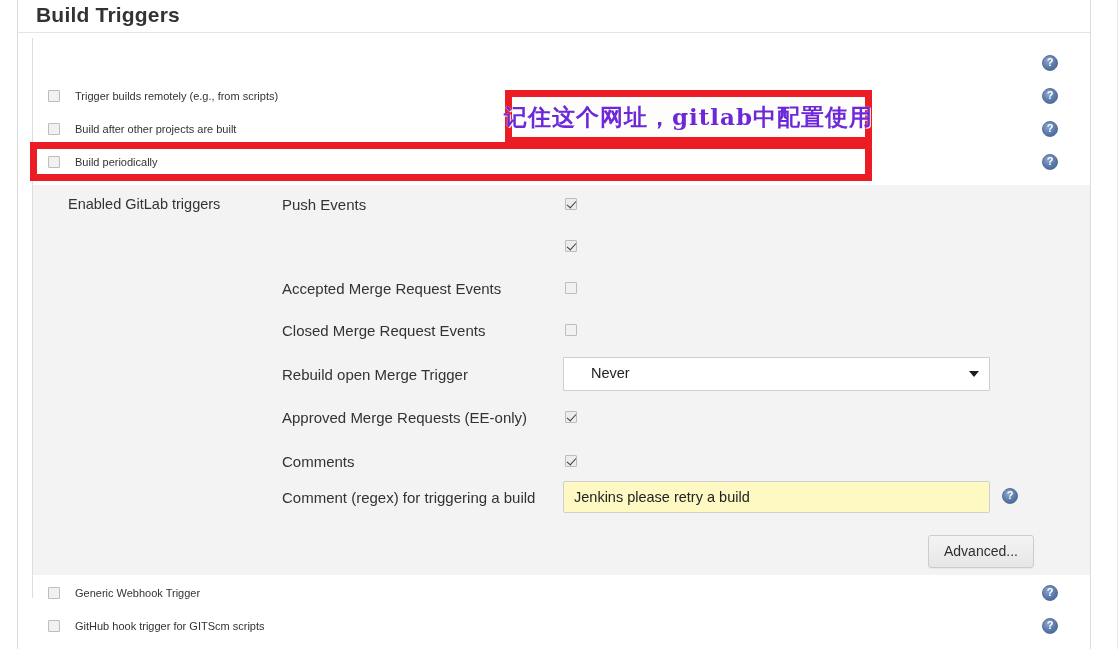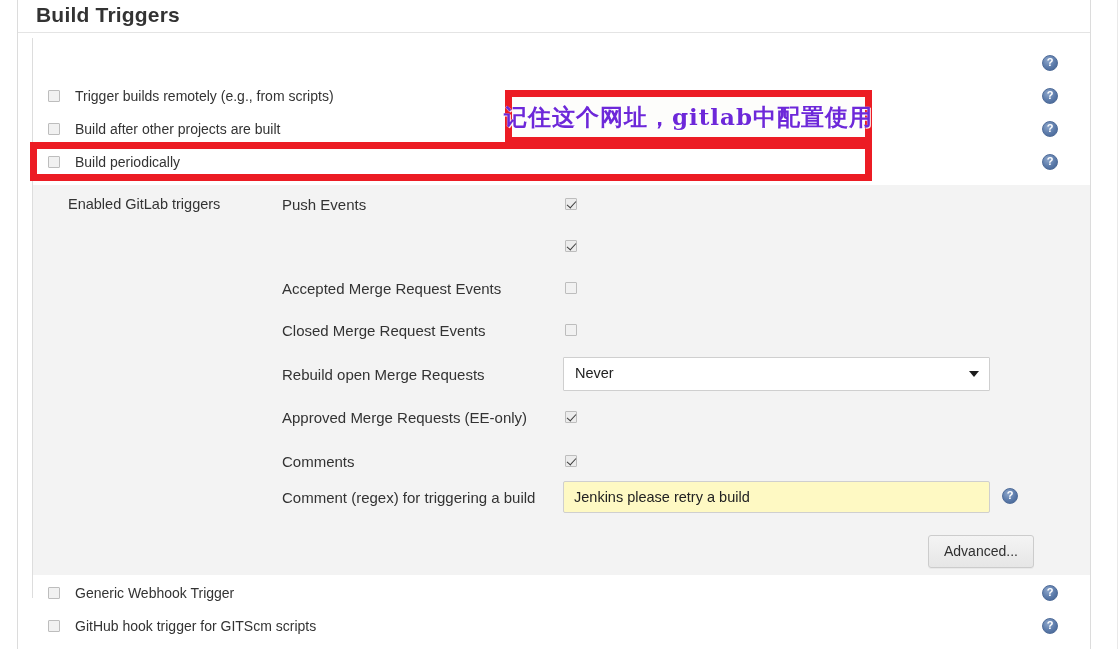--- a/index.html
+++ b/index.html
@@ -108,21 +108,21 @@
     left: 3px;
     top: 0px;
     width: 4px;
     height: 8px;
     border: solid #3c3c3c;
     border-width: 0 1.6px 1.6px 0;
     transform: rotate(42deg);
   }
   .cb-label {
     margin-left: 15px;
-    font-size: 14px;
+    font-size: 11px;
     color: #333333;
     white-space: nowrap;
     line-height: 18px;
   }
 
   
   .help {
     position: absolute;
     width: 16px;
     height: 16px;
@@ -179,21 +179,21 @@
     width: 427px;
     height: 34px;
     background: #ffffff;
     border: 1px solid #cfcfcf;
     box-sizing: border-box;
     border-radius: 1px;
     cursor: pointer;
   }
   .select-box .sel-val {
     position: absolute;
-    left: 11px;
+    left: 27px;
     top: 7px;
     font-size: 14.5px;
     color: #222222;
   }
   .select-box .caret {
     position: absolute;
     right: 10px;
     top: 13px;
     width: 0; height: 0;
     border-left: 5px solid transparent;
@@ -341,21 +341,21 @@
     <div class="opt-label" style="left:249px; top:95px;">Accepted Merge Request Events</div>
     <div class="opt-cb" style="left:532px; top:96px;">
       <span class="cb"></span>
     </div>
 
     <div class="opt-label" style="left:249px; top:137px;">Closed Merge Request Events</div>
     <div class="opt-cb" style="left:532px; top:138px;">
       <span class="cb"></span>
     </div>
 
-    <div class="opt-label" style="left:249px; top:181px;">Rebuild open Merge Requests</div>
+    <div class="opt-label" style="left:249px; top:181px;">Rebuild open Merge Trigger</div>
     <div class="select-box">
       <span class="sel-val">Never</span>
       <span class="caret"></span>
     </div>
 
     <div class="opt-label" style="left:249px; top:224px;">Approved Merge Requests (EE-only)</div>
     <div class="opt-cb" style="left:532px; top:225px;">
       <span class="cb checked"></span>
     </div>
 

